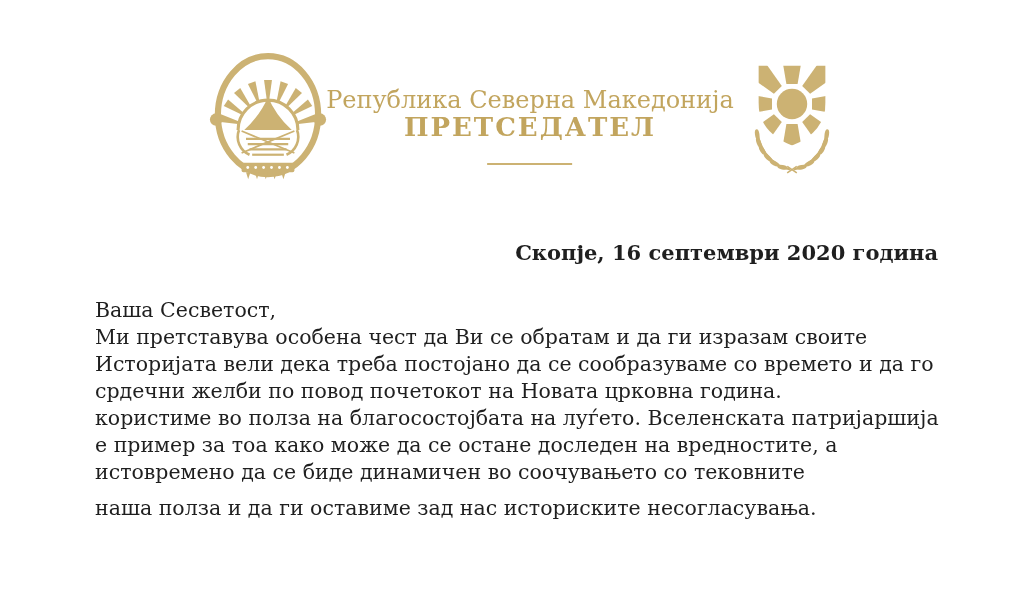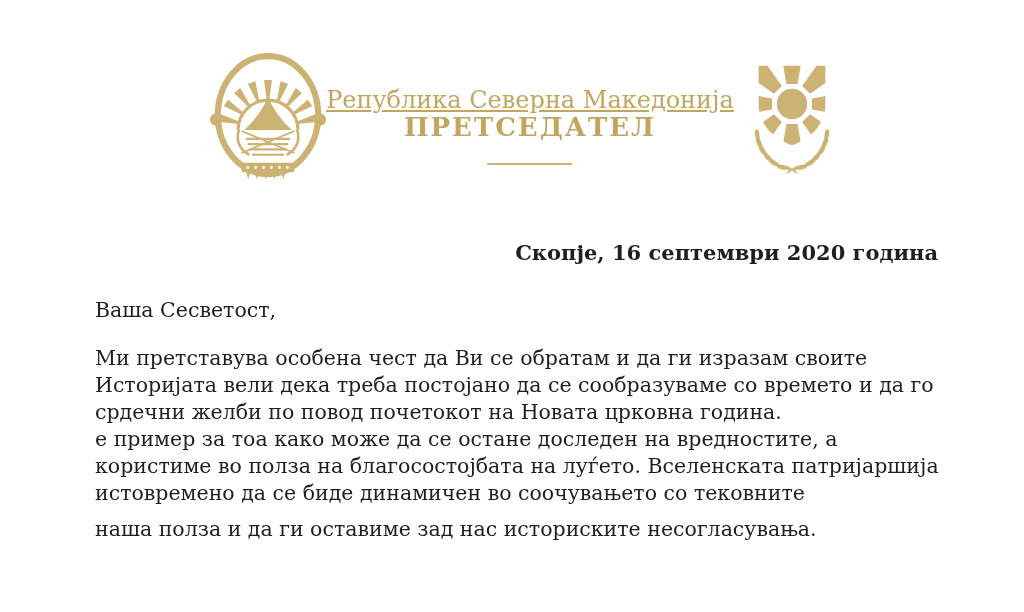--- a/index.html
+++ b/index.html
@@ -35,21 +35,20 @@
     left:530px; top:86px;
     transform:translateX(-50%);
     text-align:center;
     color:var(--gold);
     white-space:nowrap;
   }
   .country-line{
     font-size:24px;
     line-height:28px;
     font-weight:normal;
-    text-decoration:underline;
   }
   .office-line{
     font-size:26px;
     line-height:27px;
     font-weight:bold;
     letter-spacing:2px;
   }
   .divider{
     width:85px;
     height:2px;
@@ -68,21 +67,21 @@
   }
   
   .letter-body{
     position:absolute;
     left:95px; top:297px;
     width:860px;
     font-size:20.5px;
     line-height:27px;
   }
   .salutation{white-space:nowrap;}
-  .paragraph{margin-top:21px;}
+  .paragraph{}
   .paragraph.second{margin-top:9px;}
   .line{white-space:nowrap;}
   svg .gold-fill{fill:var(--gold-soft);}
   svg .gold-stroke{stroke:var(--gold-soft);fill:none;}
 </style>
 </head>
 <body>
 
 <div class="page">
 
@@ -194,22 +193,22 @@
 
   <div class="date-line">Скопје, 16 септември 2020 година</div>
 
   <div class="letter-body">
     <div class="salutation">Ваша Сесветост,</div>
 
     <div class="paragraph">
       <div class="line">Ми претставува особена чест да Ви се обратам и да ги изразам своите</div>
       <div class="line">Историјата вели дека треба постојано да се сообразуваме со времето и да го</div>
       <div class="line">срдечни желби по повод почетокот на Новата црковна година.</div>
+      <div class="line">користиме во полза на благосостојбата на луѓето. Вселенската патријаршија</div>
       <div class="line">е пример за тоа како може да се остане доследен на вредностите, а</div>
-      <div class="line">користиме во полза на благосостојбата на луѓето. Вселенската патријаршија</div>
       <div class="line">истовремено да се биде динамичен во соочувањето со тековните</div>
     </div>
 
     <div class="paragraph second">
       <div class="line">наша полза и да ги оставиме зад нас историските несогласувања.</div>
     </div>
   </div>
 
 </div>
 

